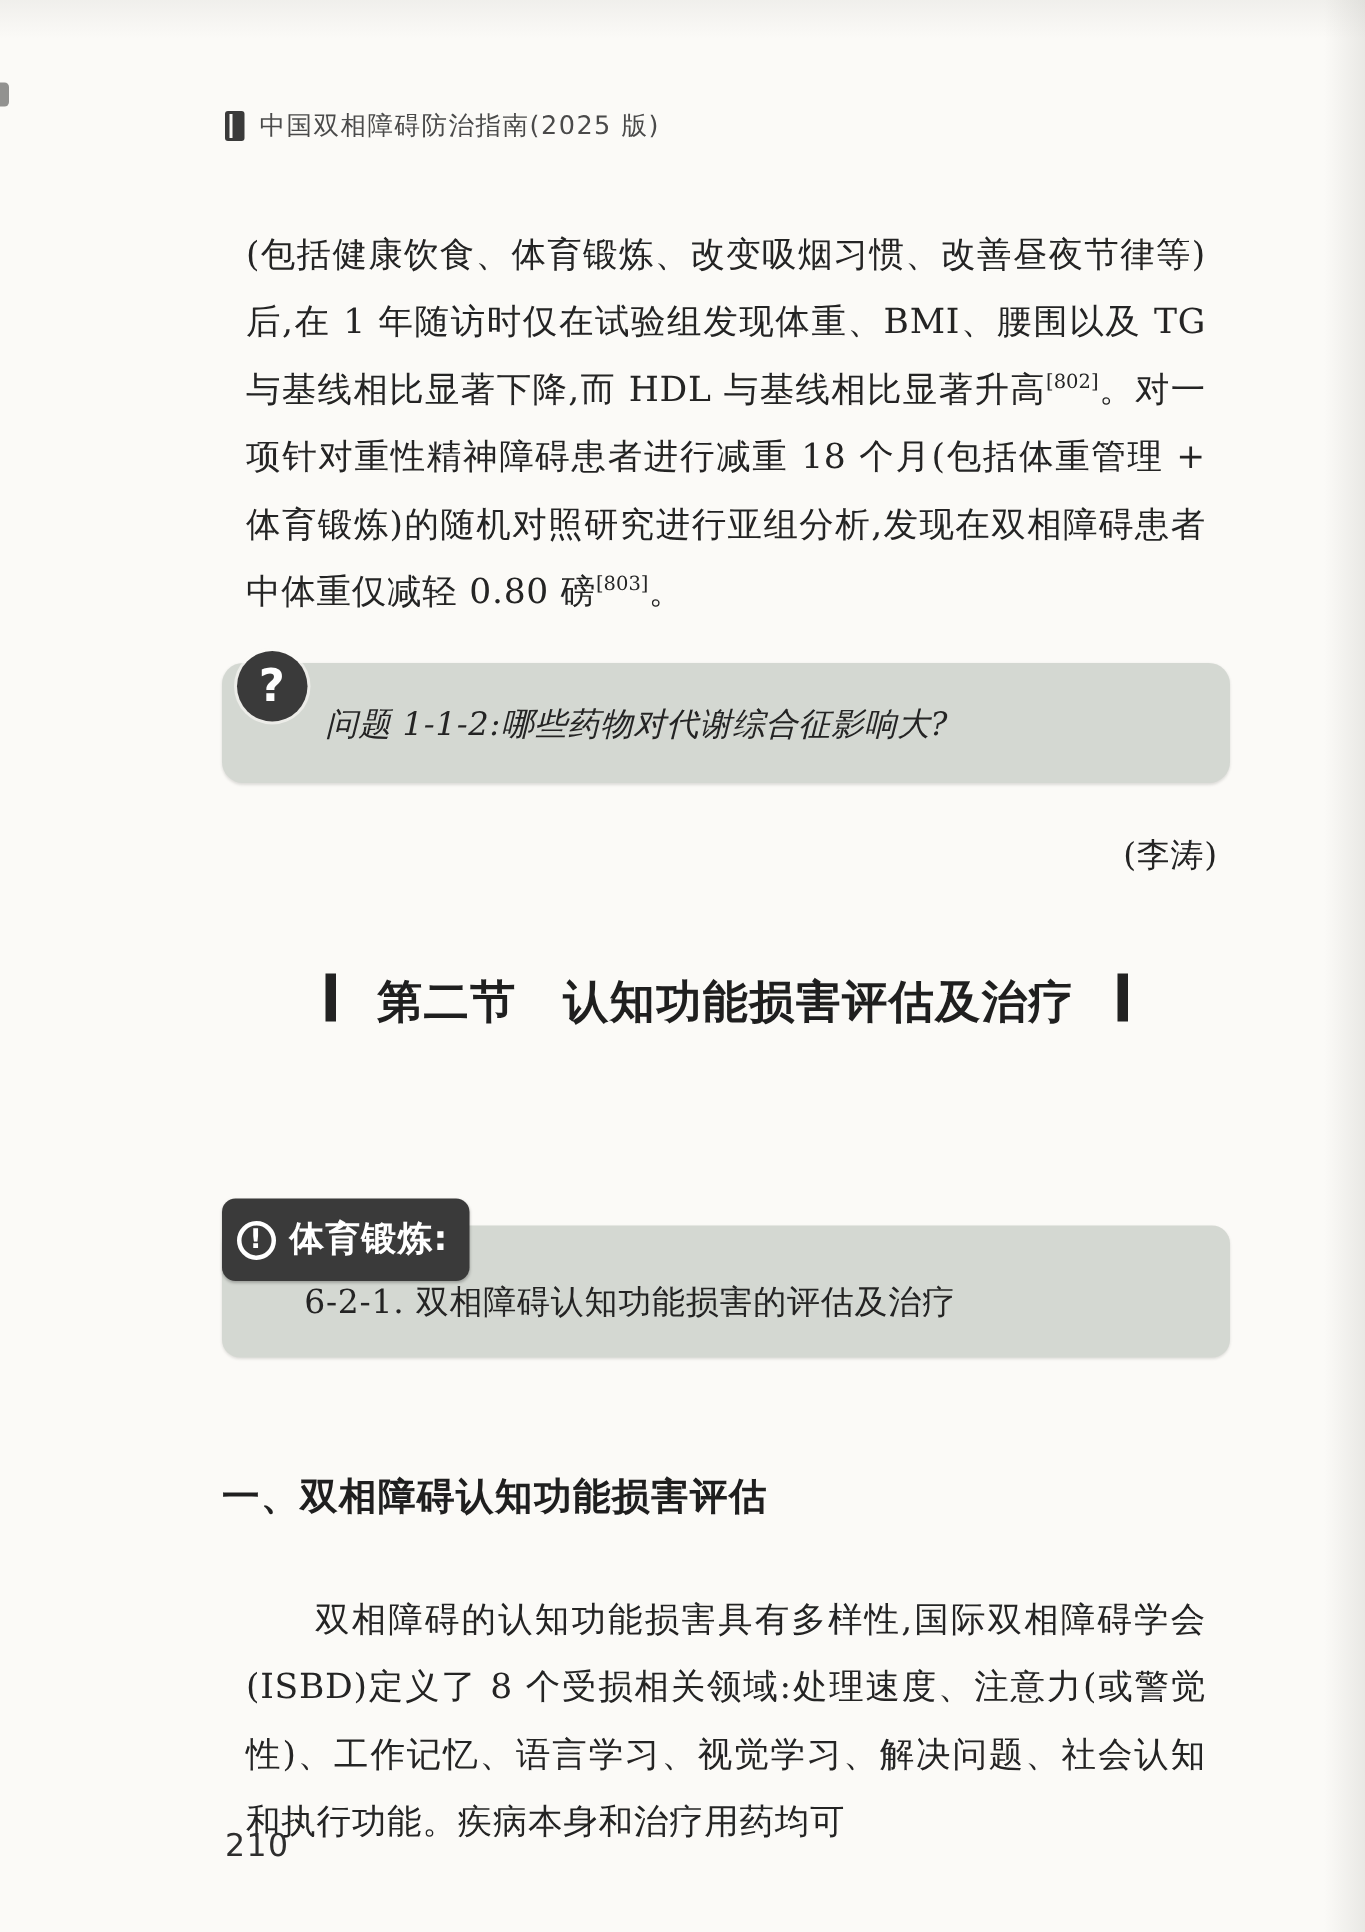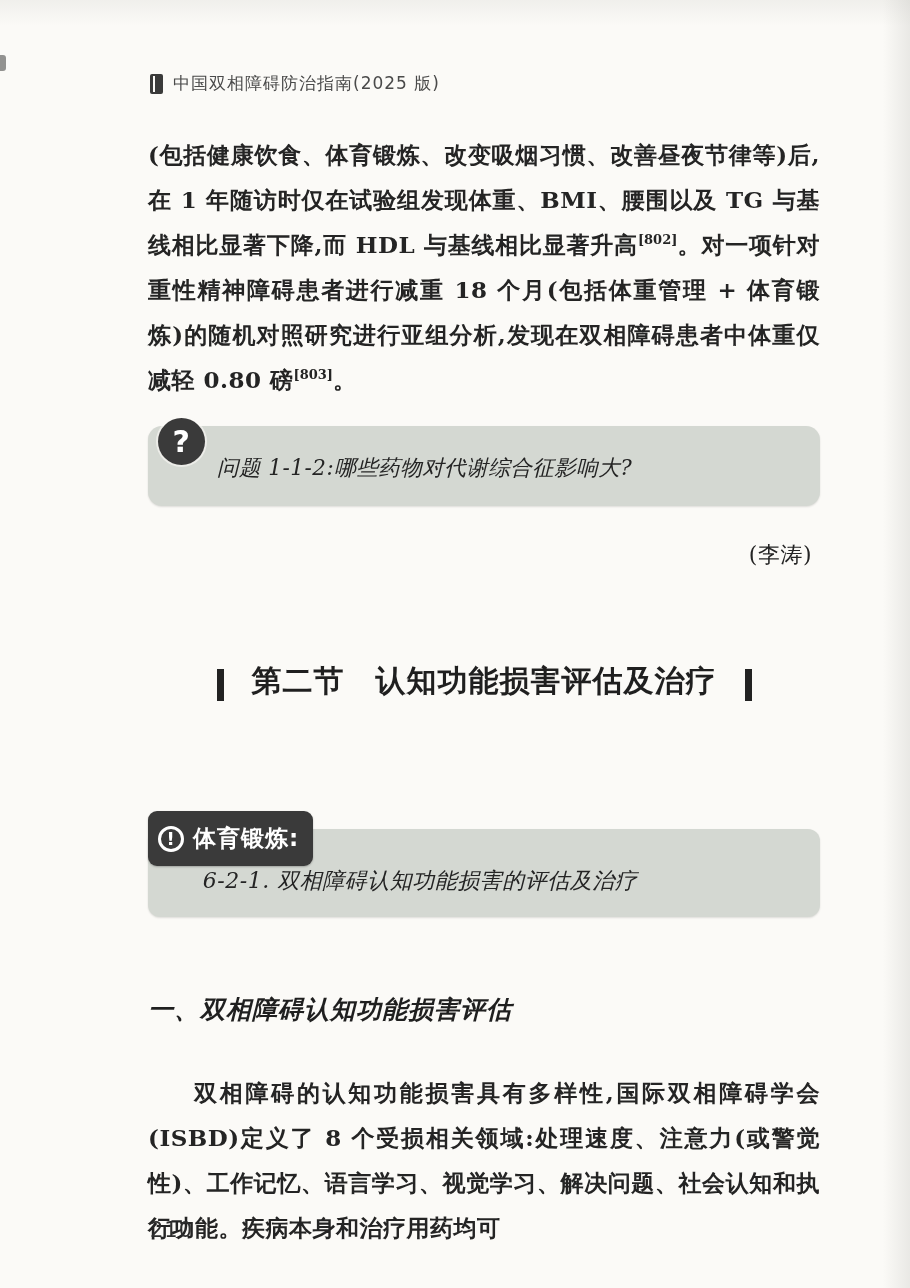--- a/index.html
+++ b/index.html
@@ -28,21 +28,21 @@
   }
   .book-icon::after{
     content:"";position:absolute;left:3px;top:2px;bottom:2px;width:2px;background:#fbfaf7;
   }
   
   .content{
     position:absolute;top:132px;left:148px;width:672px;
     font-size:23px;line-height:45px;text-align:justify;
     letter-spacing:.5px;
   }
-  .para{margin:0;font-weight:bold;}
+  .para{margin:16px;}
   .para.indent{text-indent:2em;}
   sup.ref{font-size:13px;line-height:0;vertical-align:super;letter-spacing:0;}
   
   .q-box{
     position:relative;
     margin-top:24px;
     background:var(--box_bg,#d4d8d2);
     border-radius:14px;
     padding:24px 26px 20px 26px;
     box-shadow:0 1px 2px rgba(0,0,0,.12);
@@ -57,36 +57,36 @@
     font-family:"DejaVu Sans","Liberation Sans",sans-serif;
     font-size:30px;font-weight:bold;
     display:flex;align-items:center;justify-content:center;
     box-shadow:0 0 0 2px rgba(251,250,247,.6);
   }
   .q-line{margin:0;text-indent:2em;text-align:justify;}
   
   .author{margin-top:26px;text-align:right;font-size:22px;padding-right:8px;}
   
   .section-heading{
-    margin-top:84px;
+    margin-top:56px;
     text-align:center;
     font-family:"DejaVu Sans","Liberation Sans",sans-serif;
     font-weight:bold;font-size:30px;color:#1f1f1f;
-    display:flex;align-items:flex-end;justify-content:center;gap:28px;
+    display:flex;align-items:flex-start;justify-content:center;gap:28px;
     line-height:40px;letter-spacing:1px;
   }
   .heading-bar{width:7px;height:32px;background:#222;flex:0 0 auto;}
   
   .kp-wrap{position:relative;margin-top:128px;}
   .kp-box{
     background:var(--box_bg,#d4d8d2);
     border-radius:12px;
     padding:36px 24px 20px 24px;
     box-shadow:0 1px 2px rgba(0,0,0,.12);
-    font-size:22px;line-height:32px;font-style:italic;
+    font-size:22px;line-height:32px;
   }
   .kp-label{
     position:absolute;top:-18px;left:0;
     background:var(--dark,#3a3a3a);
     color:#fff;border-radius:9px;
     padding:5px 14px 5px 10px;
     display:flex;align-items:center;gap:9px;
     font-family:"DejaVu Sans","Liberation Sans",sans-serif;
     font-size:23px;font-weight:bold;letter-spacing:1px;
     box-shadow:0 1px 2px rgba(0,0,0,.25);
@@ -95,21 +95,21 @@
     width:26px;height:26px;border-radius:50%;
     border:3px solid #fff;box-sizing:border-box;
     display:flex;align-items:center;justify-content:center;
     font-size:18px;font-weight:bold;flex:0 0 auto;
   }
   .kp-item{margin:0;text-indent:1.4em;}
   
   .sub-heading{
     margin-top:70px;
     font-family:"DejaVu Sans","Liberation Sans",sans-serif;
-    font-weight:bold;font-size:25px;color:#1f1f1f;letter-spacing:1px;font-style:italic;
+    font-weight:bold;font-size:25px;color:#1f1f1f;letter-spacing:1px;
   }
   
   .page-number{
     position:absolute;left:150px;bottom:46px;
     font-family:"DejaVu Sans","Liberation Sans",sans-serif;
     font-size:21px;color:#2e2e2e;letter-spacing:1px;
   }
   
   .scan-speck{position:absolute;left:0;top:55px;width:6px;height:16px;background:rgba(60,60,60,.55);border-radius:0 3px 3px 0;}
 </style>

